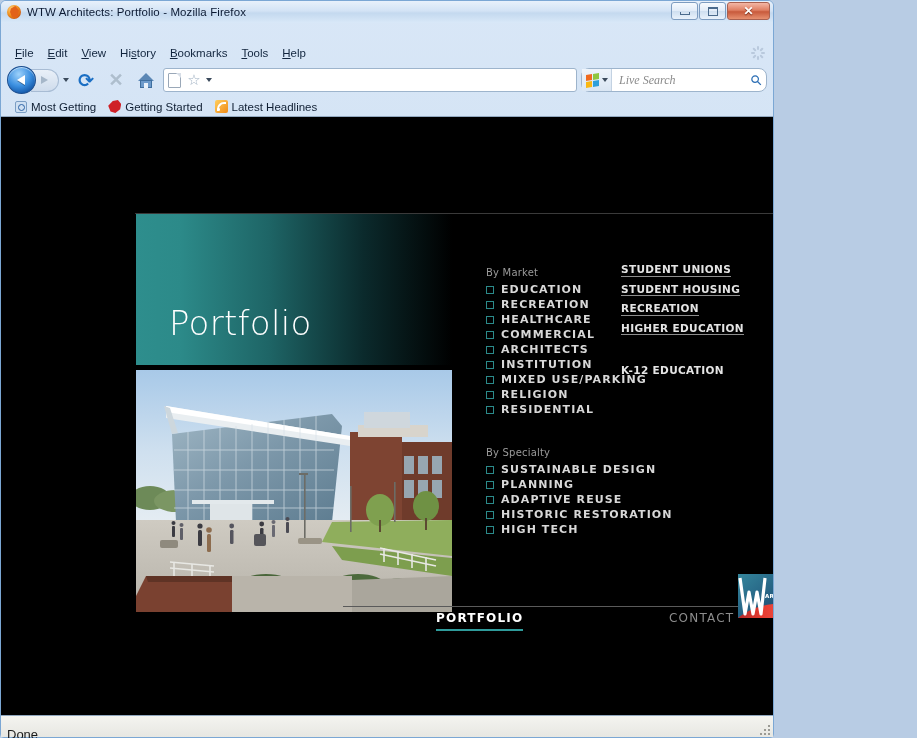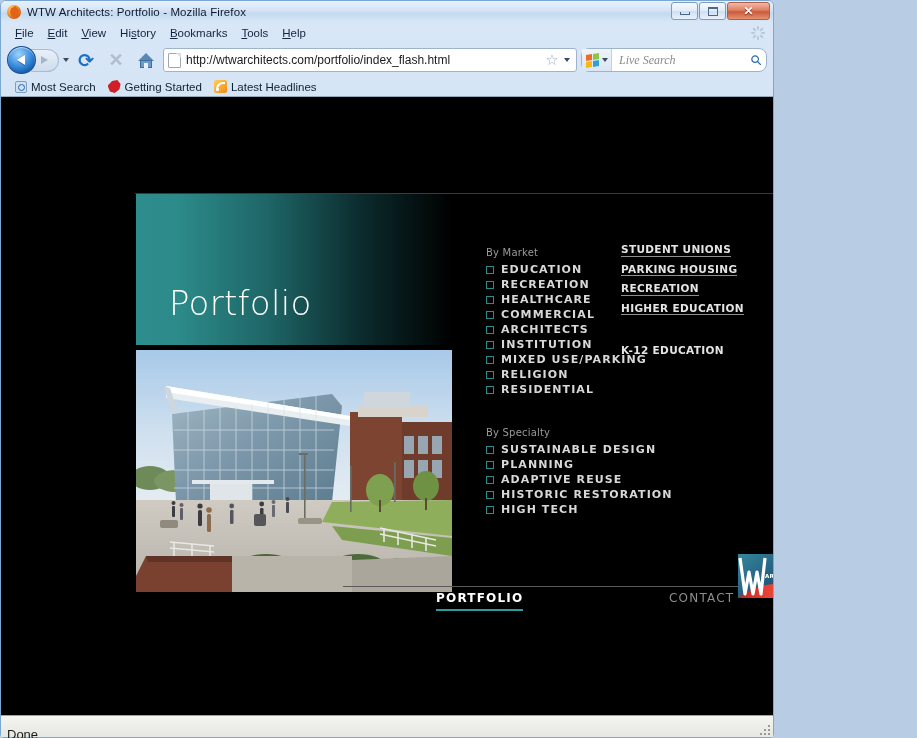--- a/index.html
+++ b/index.html
@@ -66,21 +66,21 @@
   .wbtn .gl-max { width: 10px; height: 9px; border: 1px solid #4a6a8c; border-top-width: 2px; }
   .wbtn .gl-x {
     color: #fff; font-size: 12px; font-weight: bold; line-height: 1;
     text-shadow: 0 1px 1px rgba(90,20,0,.8);
     font-family: "Liberation Sans", sans-serif;
   }
 
   
   .menubar {
     height: 20px; flex: none; display: flex; align-items: center;
-    padding-left: 8px; gap: 2px; position: relative;
+    padding-left: 8px; gap: 2px; position: relative; margin-top: 20px;
   }
   .menu-item {
     font-size: 11.5px; color: #11243d; padding: 2px 6px; border-radius: 2px;
     white-space: nowrap;
   }
   .menu-item u { text-decoration: underline; }
   .throbber {
     position: absolute; right: 8px; top: 3px; width: 14px; height: 14px;
     border-radius: 50%;
   }
@@ -412,21 +412,20 @@
     <div class="tb-icon">
       <div class="home-glyph">
         <div class="roof"></div>
           <div class="body"></div>
           <div class="door"></div>
       </div>
     </div>
 
     <div class="urlbar">
       <div class="page-icon"></div>
-      <div class="url-text" title="http://wtwarchitects.com/portfolio/index_flash.html">http://wtwarchitects.com/portfolio/index_flash.html</div>
       <div class="star-icon">☆</div>
       <div class="drop-caret" style="margin-right:3px"></div>
     </div>
 
     <div class="searchbox">
       <div class="engine-btn">
         <div class="ms-logo">
           <i></i>
             <i></i>
             <i></i>
@@ -435,21 +434,21 @@
         <div class="drop-caret" style="margin-left:1px"></div>
       </div>
       <div class="search-ph">Live Search</div>
       <div class="mag">⚲</div>
     </div>
   </div>
 
   <div class="bookmarks">
     <div class="bm">
       <span class="ic-mostvisited"></span>
-      <span class="lbl">Most Search</span>
+      <span class="lbl">Most Getting</span>
     </div>
     <div class="bm">
       <span class="ic-firefox">
           <i class="f1"></i>
         </span>
       <span class="lbl">Getting Started</span>
     </div>
     <div class="bm">
       <span class="ic-feed"></span>
       <span class="lbl">Latest Headlines</span>
@@ -630,21 +629,21 @@
           <span class="txt">RELIGION</span>
         </div>
         <div class="li">
           <span class="cb"></span>
           <span class="txt">RESIDENTIAL</span>
         </div>
       </div>
 
       <div class="col-sub">
         <div class="sublink-row"><span class="sublink">STUDENT UNIONS</span></div>
-        <div class="sublink-row"><span class="sublink">PARKING HOUSING</span></div>
+        <div class="sublink-row"><span class="sublink">STUDENT HOUSING</span></div>
         <div class="sublink-row"><span class="sublink">RECREATION</span></div>
         <div class="sublink-row"><span class="sublink">HIGHER EDUCATION</span></div>
         <div class="sublink-row"><span class="sublink last">K-12 EDUCATION</span></div>
       </div>
 
       <div class="col-specialty">
         <div class="group-label">By Specialty</div>
         <div class="li">
           <span class="cb"></span>
           <span class="txt">SUSTAINABLE DESIGN</span>

